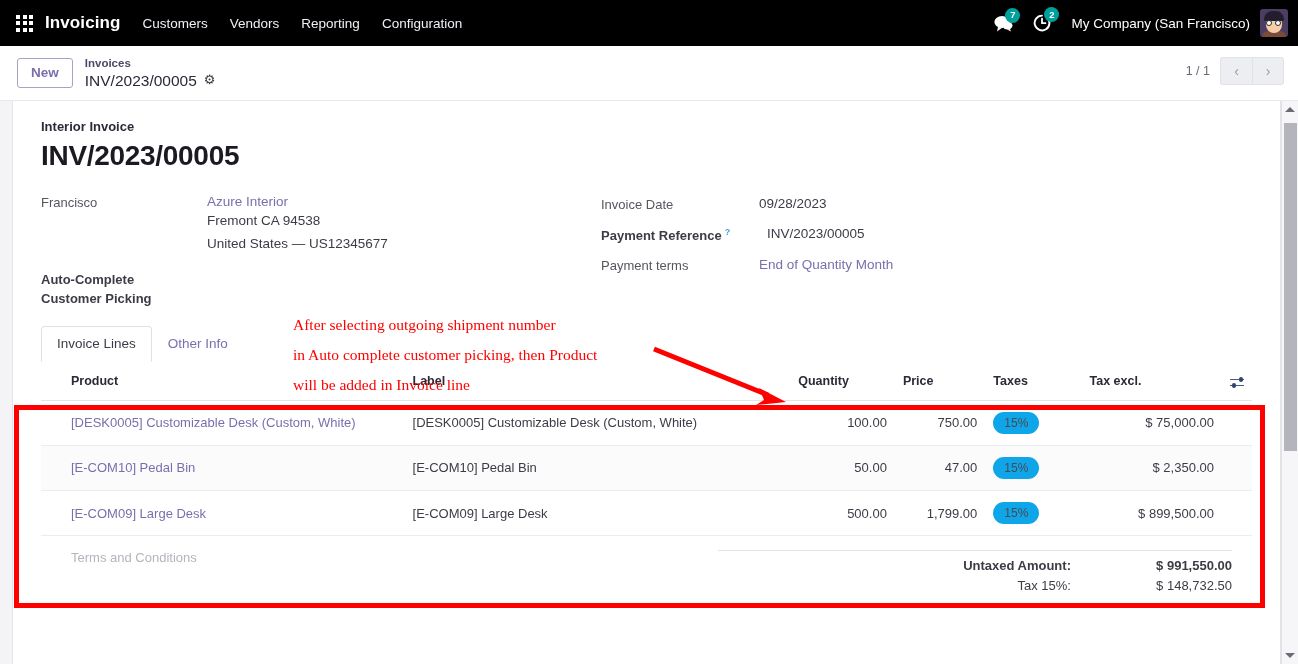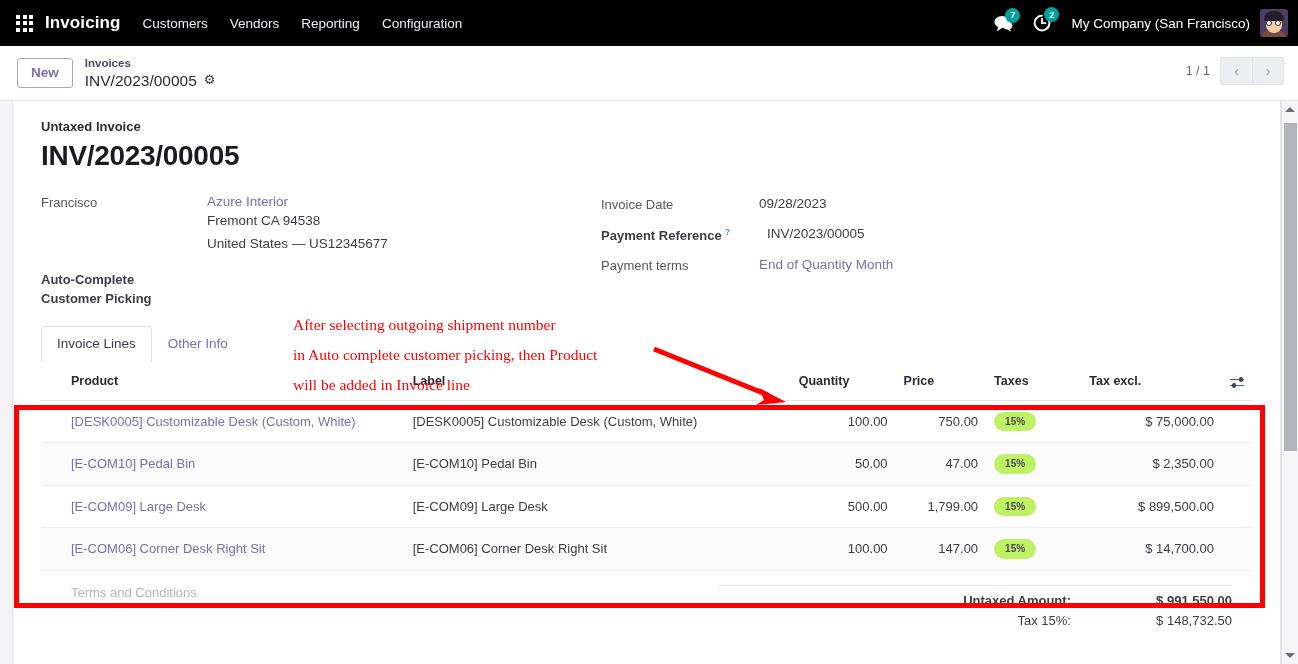--- a/index.html
+++ b/index.html
@@ -173,22 +173,22 @@
   .lines tbody tr:nth-child(even) { background: #fbfbfc; }
   .th-product { width: 380px; padding-left: 30px !important; }
   .td-product { padding-left: 30px !important; }
   .th-label { width: 420px; }
   .th-qty { width: 120px; }
   .th-price { width: 100px; }
   .th-taxes { width: 110px; text-align: left !important; }
   .th-texcl { width: 160px; }
   .th-opt { width: 30px; }
   .taxpill {
-    display: inline-block; background: #bef264; color: #4a4a54;
-    font-size: 10px; font-weight: 700;
+    display: inline-block; background: #0ea5e9; color: #4a4a54;
+    font-size: 12px; font-weight: 400;
     border-radius: 11px; padding: 3px 11px; line-height: 1.35;
   }
   .opt-icon { display: inline-block; width: 14px; height: 13px; position: relative; cursor: pointer; vertical-align: middle;}
   .opt-icon i { position: absolute; left: 0; width: 14px; height: 1.6px; background: #4b5a78; }
   .opt-icon i:nth-child(1) { top: 3px; }
   .opt-icon i:nth-child(2) { top: 9px; }
   .opt-icon b { position: absolute; width: 4.5px; height: 4.5px; border-radius: 50%; background: #2f4470;}
   .opt-icon b:nth-child(3) { top: 1.5px; left: 9px; }
   .opt-icon b:nth-child(4) { top: 7.5px; left: 2px; }
 
@@ -287,21 +287,21 @@
     <span class="pager-btns">
       <span class="pager-btn">‹</span>
       <span class="pager-btn">›</span>
     </span>
   </div>
 </div>
 
 <div class="viewport">
   <div class="sheet">
 
-    <div class="doc-kind">Untaxed Invoice</div>
+    <div class="doc-kind">Interior Invoice</div>
     <div class="doc-title">INV/2023/00005</div>
 
     <div class="fields">
       <div class="col-left">
         <div class="frow">
           <div class="flabel">Francisco</div>
           <div>
             <div class="fval link">Azure Interior</div>
             <div class="faddr">Fremont CA 94538</div>
             <div class="faddr">United States — US12345677</div>
@@ -371,29 +371,20 @@
         </tr>
         <tr>
           <td class="prod td-product">[E-COM09] Large Desk</td>
           <td>[E-COM09] Large Desk</td>
           <td class="num">500.00</td>
           <td class="num">1,799.00</td>
           <td><span class="taxpill">15%</span></td>
           <td class="num">$ 899,500.00</td>
           <td></td>
         </tr>
-        <tr>
-          <td class="prod td-product">[E-COM06] Corner Desk Right Sit</td>
-          <td>[E-COM06] Corner Desk Right Sit</td>
-          <td class="num">100.00</td>
-          <td class="num">147.00</td>
-          <td><span class="taxpill">15%</span></td>
-          <td class="num">$ 14,700.00</td>
-          <td></td>
-        </tr>
       </tbody>
     </table>
 
     <div class="footer">
       <div class="terms">Terms and Conditions</div>
       <div class="totals">
         <div class="totals-inner">
           <div class="trow bold">
             <span class="tlabel">Untaxed Amount:</span>
             <span class="tval">$ 991,550.00</span>

